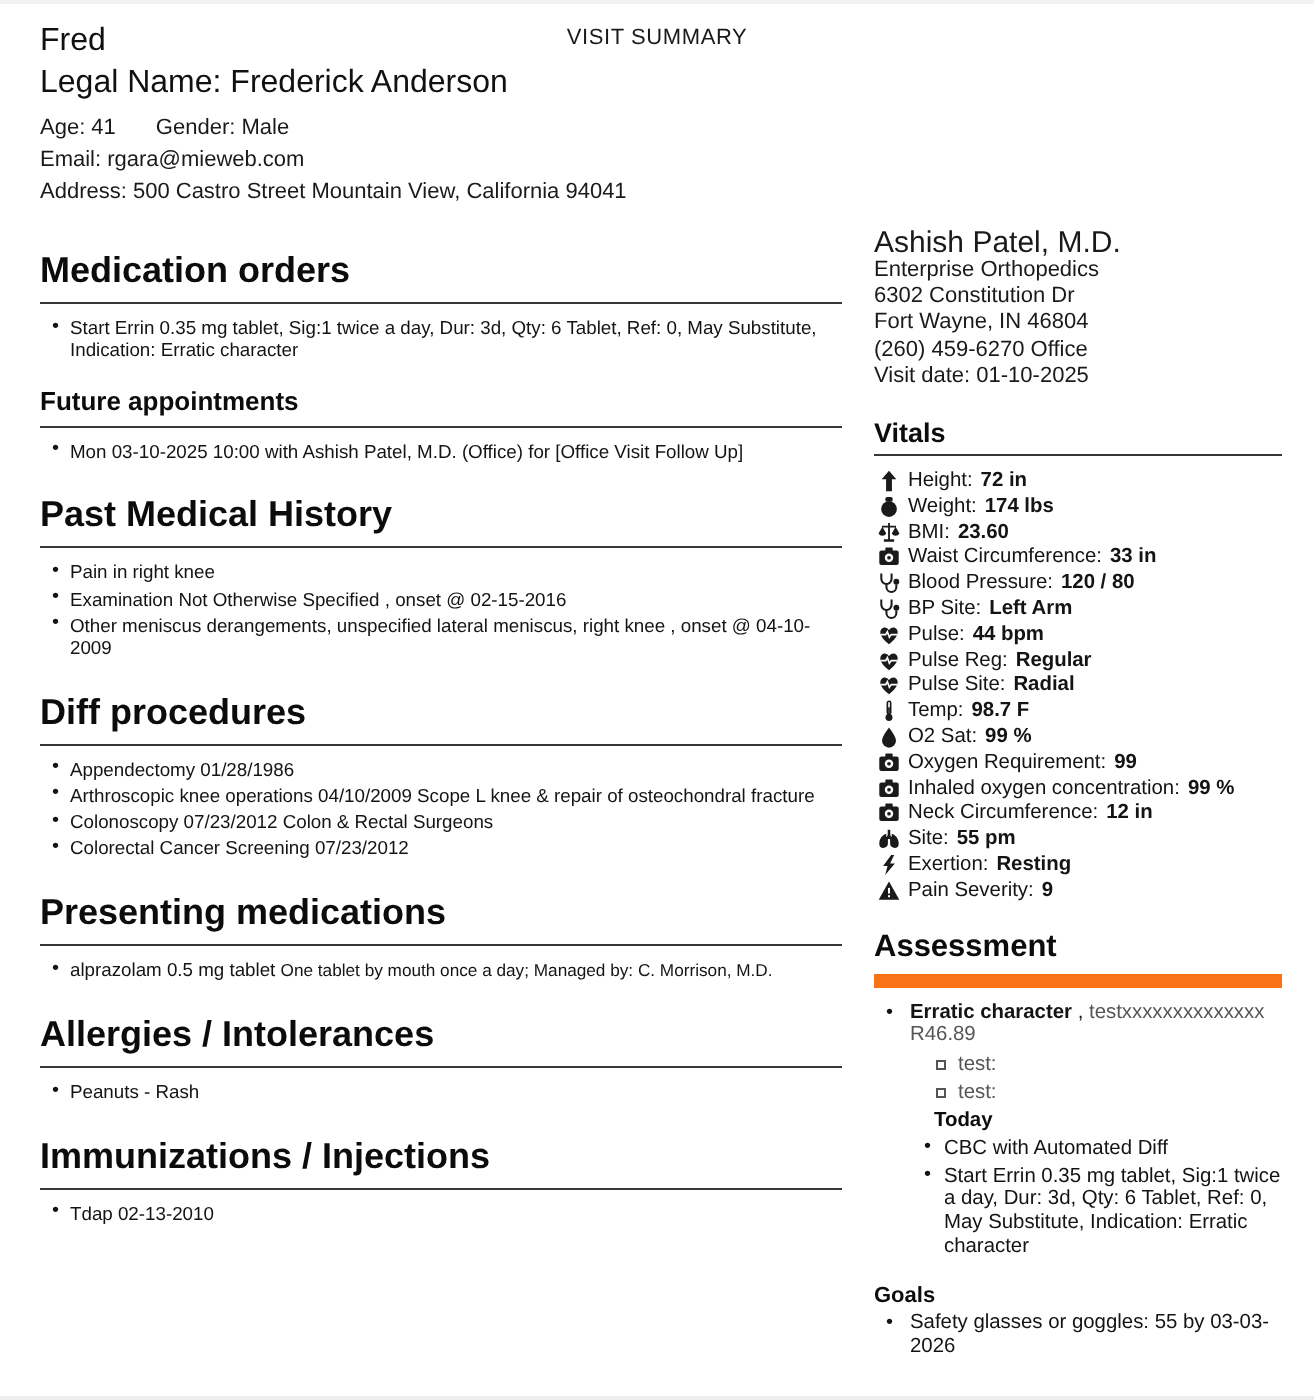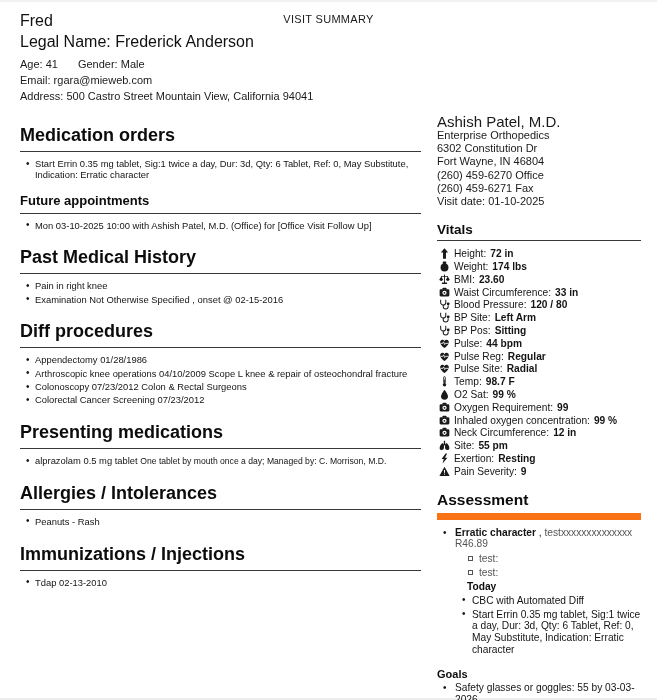--- a/index.html
+++ b/index.html
@@ -81,20 +81,21 @@
 
       <h3 class="sec-sm">Future appointments</h3>
       <ul class="blist">
         <li>Mon 03-10-2025 10:00 with Ashish Patel, M.D. (Office) for [Office Visit Follow Up]</li>
       </ul>
 
       <h2 class="sec">Past Medical History</h2>
       <ul class="blist">
         <li>Pain in right knee</li>
         <li>Examination Not Otherwise Specified , onset @ 02-15-2016</li>
+        <li>Other meniscus derangements, unspecified lateral meniscus, right knee , onset @ 04-10-2009</li>
       </ul>
 
       <h2 class="sec">Diff procedures</h2>
       <ul class="blist">
         <li>Appendectomy 01/28/1986</li>
         <li>Arthroscopic knee operations 04/10/2009 Scope L knee &amp; repair of osteochondral fracture</li>
         <li>Colonoscopy 07/23/2012 Colon &amp; Rectal Surgeons</li>
         <li>Colorectal Cancer Screening 07/23/2012</li>
       </ul>
 
@@ -119,21 +120,20 @@
     </div>
 
     <div class="col-right">
 
       <div class="provider">
         <div class="p-name">Ashish Patel, M.D.</div>
         <div>Enterprise Orthopedics</div>
         <div>6302 Constitution Dr</div>
         <div>Fort Wayne, IN 46804</div>
         <div>(260) 459-6270 Office</div>
-        <div>(260) 459-6271 Fax</div>
         <div>Visit date: 01-10-2025</div>
       </div>
 
       <h3 class="vitals-h">Vitals</h3>
       <ul class="vlist">
 
         <li>
           <span class="vicon">
               <svg viewBox="0 0 12 12">
                 <path fill="#1a1a1a" d="M6 .4 10 5H7.6v6.6H4.4V5H2z"></path>
@@ -198,33 +198,20 @@
                   <path d="M1.8.8v2.9a2.8 2.8 0 0 0 5.6 0V.8"></path>
                   <path d="M4.6 6.5v1.7a2.7 2.7 0 0 0 5.4 0V6.8"></path>
                 </g>
                 <circle fill="#1a1a1a" cx="10" cy="5.3" r="1.6"></circle>
               </svg>
             </span>
           <span>BP Site:</span>
             <b class="vval">Left Arm</b>
         </li>
 
-        <li>
-          <span class="vicon">
-              <svg viewBox="0 0 12 12">
-                <g fill="none" stroke="#1a1a1a" stroke-width="1.1">
-                  <path d="M1.8.8v2.9a2.8 2.8 0 0 0 5.6 0V.8"></path>
-                  <path d="M4.6 6.5v1.7a2.7 2.7 0 0 0 5.4 0V6.8"></path>
-                </g>
-                <circle fill="#1a1a1a" cx="10" cy="5.3" r="1.6"></circle>
-              </svg>
-            </span>
-          <span>BP Pos:</span>
-            <b class="vval">Sitting</b>
-        </li>
 
         <li>
           <span class="vicon">
               <svg viewBox="0 0 12 12">
                 <path fill="#1a1a1a" d="M6 11C1.2 7.4.6 4.4 1.8 2.9 2.9 1.5 5 1.7 6 3.4 7 1.7 9.1 1.5 10.2 2.9 11.4 4.4 10.8 7.4 6 11Z"></path>
                 <polyline fill="none" stroke="#fff" stroke-width=".9" points="1.5,5.8 4.2,5.8 5.1,4.2 6.2,7.2 7.2,5.8 10.5,5.8"></polyline>
               </svg>
             </span>
           <span>Pulse:</span>
             <b class="vval">44 bpm</b>

